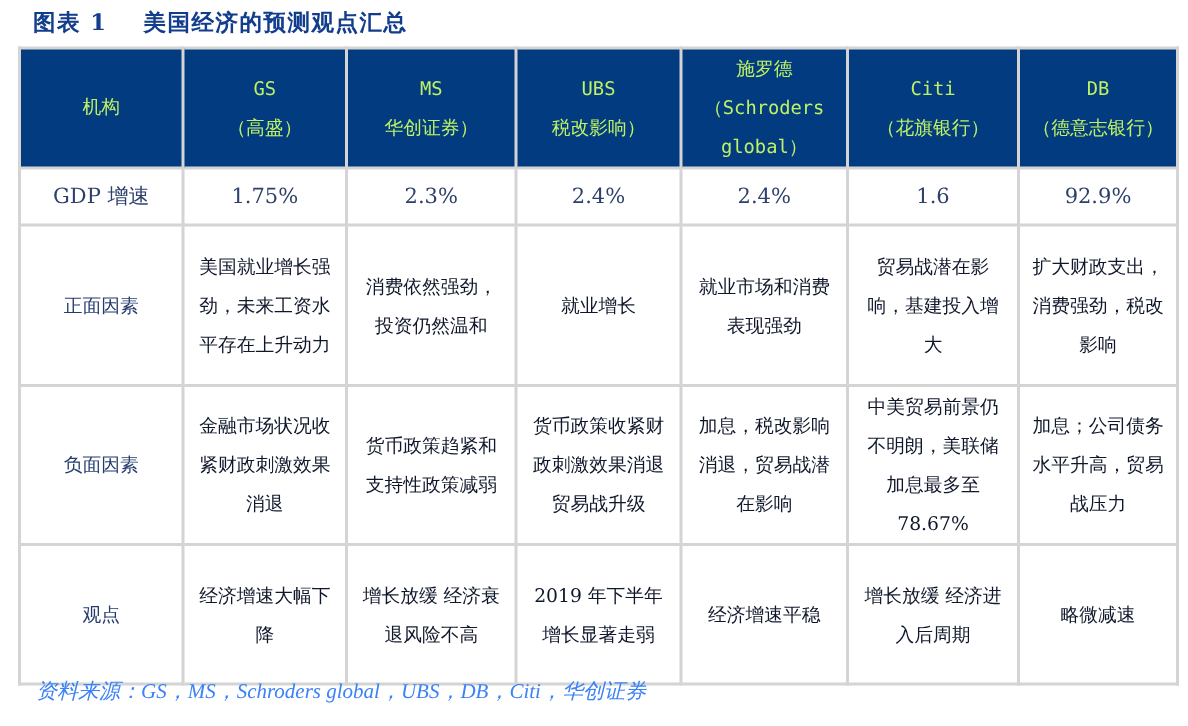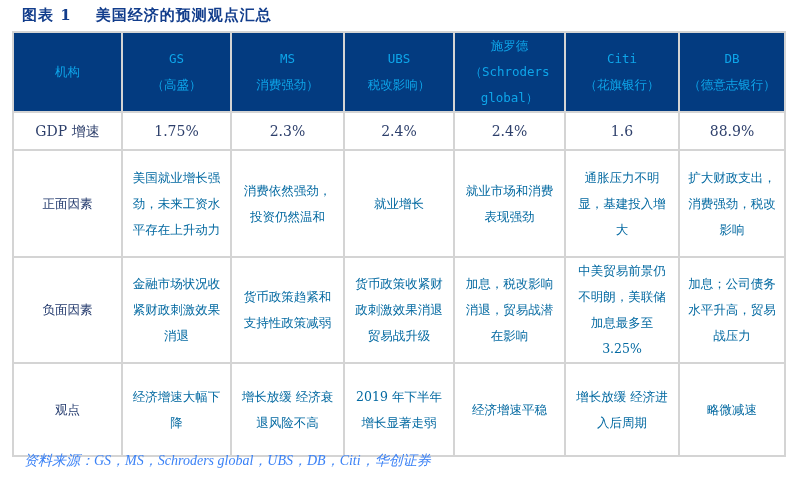--- a/index.html
+++ b/index.html
@@ -5,31 +5,31 @@
   html, body { margin: 0; padding: 0; background: #ffffff; }
   body { width: 792px; height: 484px; position: relative; overflow: hidden;
          font-family: "Liberation Serif", "DejaVu Serif", serif; color: #1f3d7a; }
   .title { position: absolute; left: 22px; top: 6px; font-size: 15px; font-weight: bold;
            color: #123d8c; letter-spacing: 1px; font-family: "DejaVu Serif", serif; }
   .title .num { margin: 0 16px 0 8px; }
   table { position: absolute; left: 12px; top: 31px; border-collapse: collapse;
           table-layout: fixed; width: 772px; }
   td, th { border: 2px solid #d4d4d4; text-align: center; vertical-align: middle;
            padding: 0 8px; font-size: 13px; line-height: 26px; font-weight: normal; }
-  th { background: #033b80; color: #0ea5e9; border-color: #d4d4d4;
+  th { background: #033b80; color: #bef264; border-color: #d4d4d4;
        font-family: "DejaVu Sans Mono", "Liberation Mono", monospace; font-size: 12.5px; margin-left: 42px; }
-  th.lbl { font-family: Liberation Sans, sans-serif; }
+  th.lbl { font-family: Liberation Mono, monospace; }
   tr.head { height: 79px; }
   tr.gdp { height: 38px; margin-left: 20px; }
   tr.gdp td { font-size: 14px; color: #2d3f6b; }
   tr.pos { height: 107px; }
   tr.neg { height: 105px; }
   tr.view { height: 93px; }
   td.rowlbl { color: #243b6e; }
-  td { color: #0369a1; font-family: "DejaVu Serif", serif; font-size: 12.5px; }
+  td { color: #0f172a; font-family: "DejaVu Serif", serif; font-size: 12.5px; }
   .source { position: absolute; left: 24px; top: 452px; font-size: 14px; font-style: italic;
             color: #3b82f6; }
 </style>
 </head>
 <body>
 
 <div class="title">
   <span>图表 1</span><span class="num"></span><span>美国经济的预测观点汇总</span>
 </div>
 
@@ -45,21 +45,21 @@
   </colgroup>
   <tbody>
       <tr class="head">
     <th class="lbl">机构</th>
     <th>
           <div>GS</div>
           <div class="lbl">（高盛）</div>
         </th>
     <th>
           <div>MS</div>
-          <div>消费强劲）</div>
+          <div>华创证券）</div>
         </th>
     <th>
           <div>UBS</div>
           <div>税改影响）</div>
         </th>
     <th>
           <div>施罗德</div>
           <div>（Schroders global）</div>
         </th>
     <th>
@@ -71,38 +71,38 @@
           <div>（德意志银行）</div>
         </th>
   </tr>
   <tr class="gdp">
     <td class="rowlbl">GDP 增速</td>
     <td>1.75%</td>
     <td>2.3%</td>
     <td>2.4%</td>
     <td>2.4%</td>
     <td>1.6</td>
-    <td>88.9%</td>
+    <td>92.9%</td>
   </tr>
   <tr class="pos">
     <td class="rowlbl">正面因素</td>
     <td>美国就业增长强劲，未来工资水平存在上升动力</td>
     <td>消费依然强劲，投资仍然温和</td>
     <td>就业增长</td>
     <td>就业市场和消费表现强劲</td>
-    <td>通胀压力不明显，基建投入增大</td>
+    <td>贸易战潜在影响，基建投入增大</td>
     <td>扩大财政支出，消费强劲，税改影响</td>
   </tr>
   <tr class="neg">
     <td class="rowlbl">负面因素</td>
     <td>金融市场状况收紧财政刺激效果消退</td>
     <td>货币政策趋紧和支持性政策减弱</td>
     <td>货币政策收紧财政刺激效果消退 贸易战升级</td>
     <td>加息，税改影响消退，贸易战潜在影响</td>
-    <td>中美贸易前景仍不明朗，美联储加息最多至 3.25%</td>
+    <td>中美贸易前景仍不明朗，美联储加息最多至 78.67%</td>
     <td>加息；公司债务水平升高，贸易战压力</td>
   </tr>
   <tr class="view">
     <td class="rowlbl">观点</td>
     <td>经济增速大幅下降</td>
     <td>增长放缓 经济衰退风险不高</td>
     <td>2019 年下半年增长显著走弱</td>
     <td>经济增速平稳</td>
     <td>增长放缓 经济进入后周期</td>
     <td>略微减速</td>

